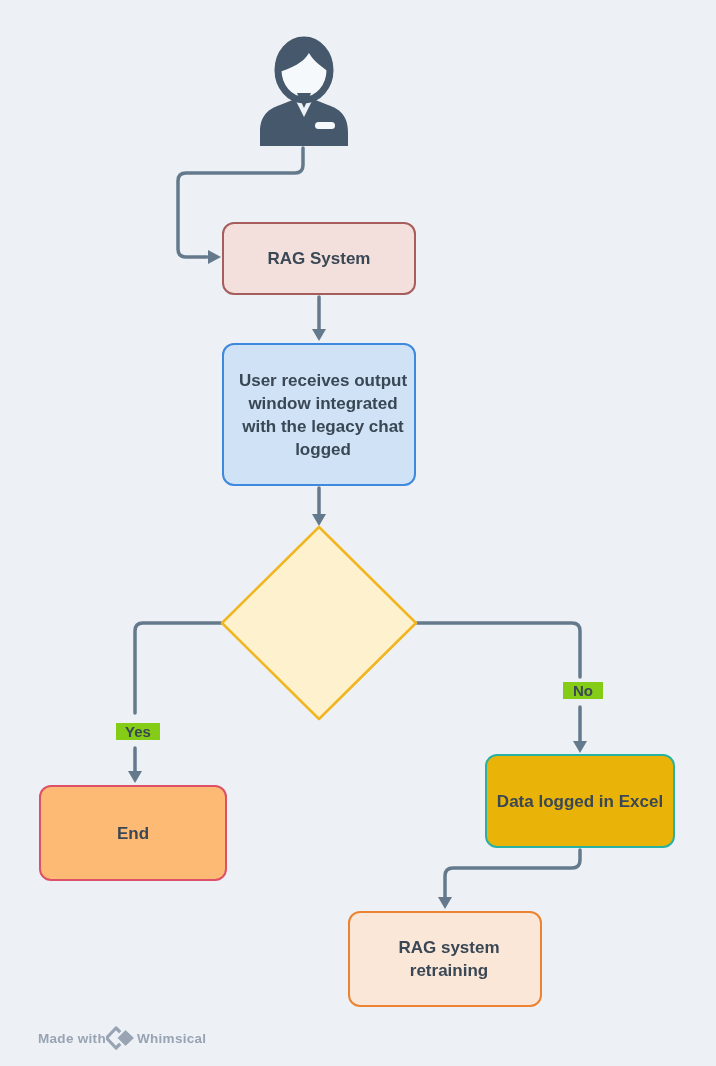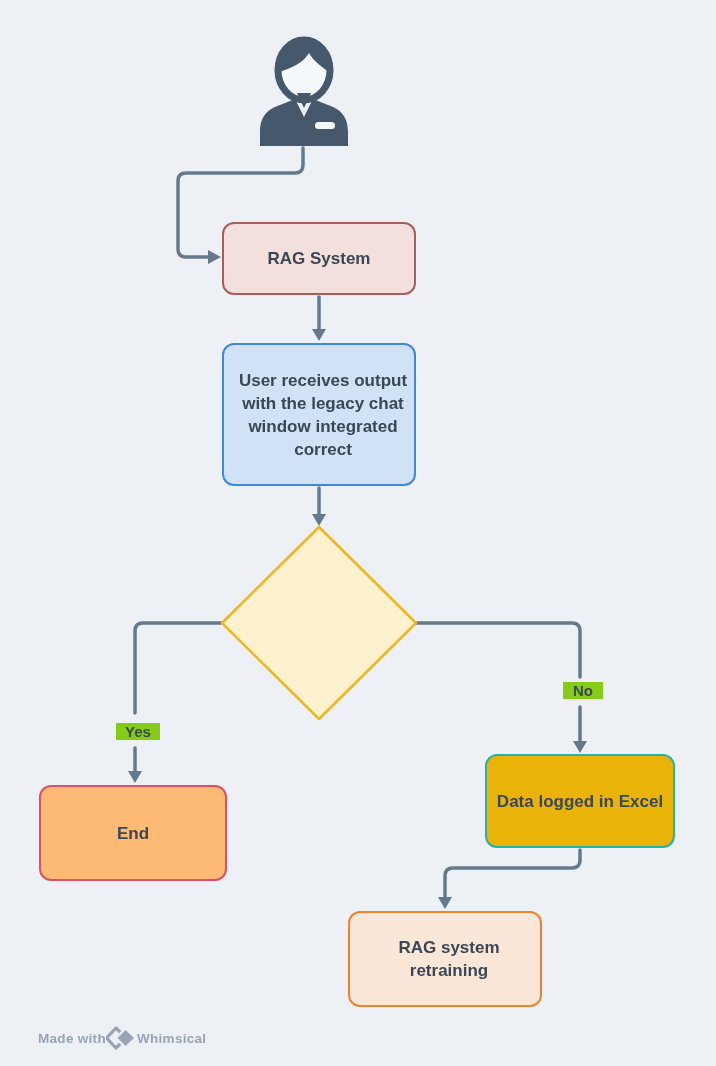--- a/index.html
+++ b/index.html
@@ -87,23 +87,23 @@
     <polygon points="319,527 416,623 319,719 222,623" fill="#fdf1ce" stroke="#f1b51f" stroke-width="2.5" stroke-linejoin="round"></polygon>
   </svg>
 
   <div class="node node-rag">
     <div class="txt">RAG System</div>
   </div>
 
   <div class="node node-output">
     <div class="txt">
       <span>User receives output</span>
+      <span>window integrated</span>
       <span>with the legacy chat</span>
-      <span>window integrated</span>
-      <span>correct</span>
+      <span>logged</span>
     </div>
   </div>
 
 
   <div class="node node-end">
     <div class="txt">End</div>
   </div>
 
   <div class="node node-excel">
     <div class="txt">Data logged in Excel</div>

